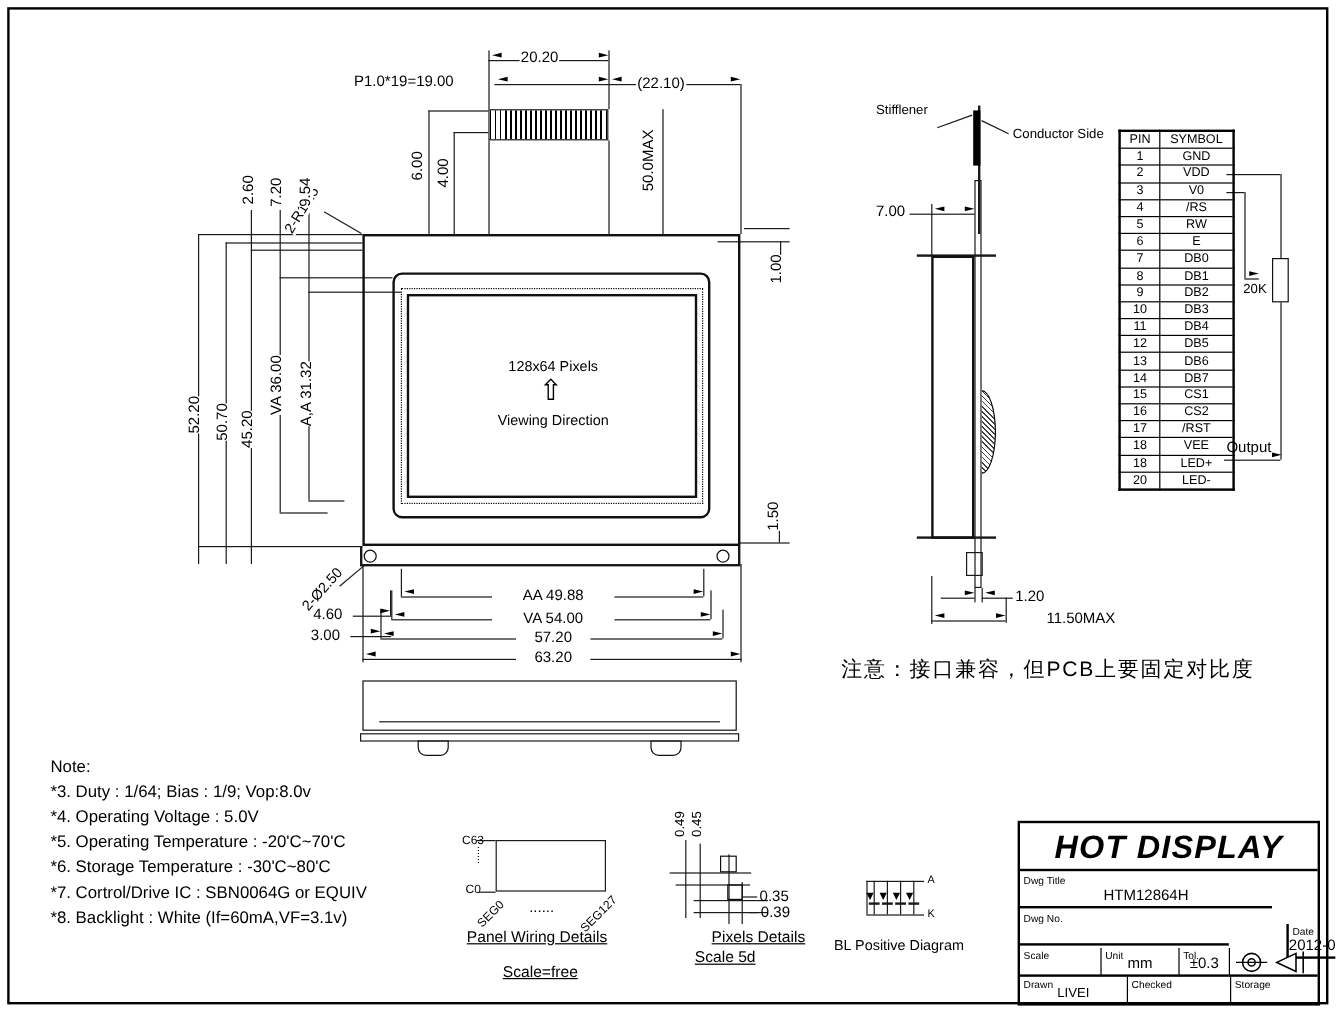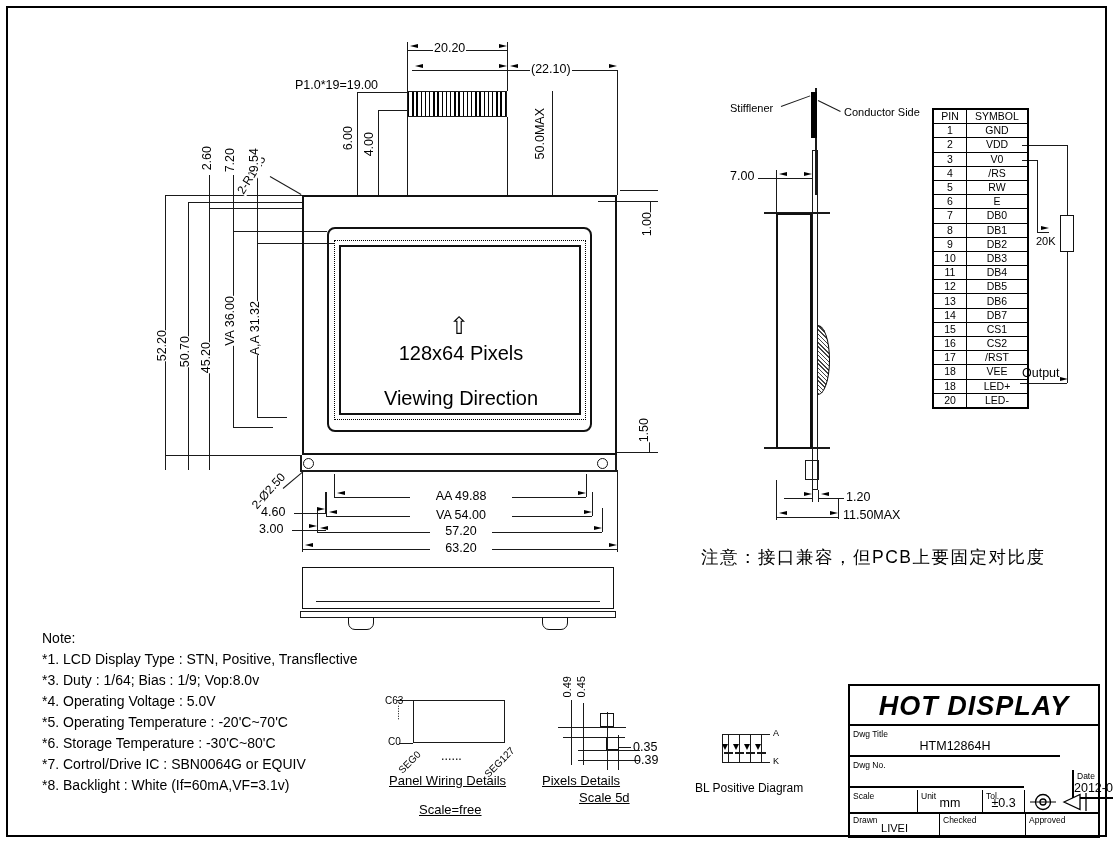--- a/index.html
+++ b/index.html
@@ -20,21 +20,21 @@
   .hatch{background:repeating-linear-gradient(90deg,#000 0px,#000 1.5px,#fff 1.5px,#fff 4.2px);}
   .blob{background:repeating-linear-gradient(45deg,#444 0 1px,#fff 1px 3px);
         border:1px solid #000;border-left:none;border-radius:0 100% 100% 0 / 0 50% 50% 0;}
   .lbl{position:absolute;font-size:12.5px;line-height:13px;white-space:nowrap;background:#fff;padding:0 1px;}
   .nobg{background:transparent;}
   .ctr{text-align:center;}
   .vlbl{position:absolute;writing-mode:vertical-rl;transform:rotate(180deg);
         font-size:12.5px;line-height:13px;white-space:nowrap;background:#fff;}
   .rlbl{position:absolute;font-size:12px;white-space:nowrap;transform-origin:left center;background:#fff;}
   .ar{position:absolute;width:0;height:0;border:3px solid transparent;}
-  .f10{font-size:10px;}.f11{font-size:11px;}.f13{font-size:13px;}.f14{font-size:20px;margin-top:48px;}
+  .f10{font-size:10px;}.f11{font-size:11px;}.f13{font-size:13px;}.f14{font-size:12px;}
   .und{text-decoration:underline;}
   .big-arrow{font-size:24px;line-height:24px;background:transparent;}
   
   #pin-table{position:absolute;left:932px;top:108px;border-collapse:collapse;}
   #pin-table th,#pin-table td{border:1px solid #000;font-size:10.5px;line-height:13px;height:13.2px;
       padding:0 2px;text-align:center;font-weight:normal;}
   #pin-table{border:2px solid #000;}
   #pin-table .c1{width:28px;} #pin-table .c2{width:56px;}
   
   #notes{position:absolute;left:42px;top:628px;font-size:14px;line-height:21px;}
@@ -194,21 +194,21 @@
       <div class="ar" style="left: 1060px; top: 377px; border-left: 8px solid rgb(0, 0, 0); border-top-width: 2.5px; border-bottom-width: 2.5px;"></div>
       <div class="ar" style="left: 317px; top: 507px; border-left: 8px solid rgb(0, 0, 0); border-top-width: 2.5px; border-bottom-width: 2.5px;"></div>
       <div class="ar" style="left: 309px; top: 524px; border-left: 8px solid rgb(0, 0, 0); border-top-width: 2.5px; border-bottom-width: 2.5px;"></div>
       <div class="ar" style="left: 722px; top: 744px; border-top: 6px solid rgb(0, 0, 0); border-left-width: 3.5px; border-right-width: 3.5px;"></div>
       <div class="ar" style="left: 733px; top: 744px; border-top: 6px solid rgb(0, 0, 0); border-left-width: 3.5px; border-right-width: 3.5px;"></div>
       <div class="ar" style="left: 744px; top: 744px; border-top: 6px solid rgb(0, 0, 0); border-left-width: 3.5px; border-right-width: 3.5px;"></div>
       <div class="ar" style="left: 755px; top: 744px; border-top: 6px solid rgb(0, 0, 0); border-left-width: 3.5px; border-right-width: 3.5px;"></div>
     </div>
 
   <span class="lbl" style="left:433px;top:42px;">20.20</span>
-  <span class="lbl nobg" style="left:294px;top:62px;margin-top:17px;">P1.0*19=19.00</span>
+  <span class="lbl nobg" style="left:294px;top:62px;">P1.0*19=19.00</span>
   <span class="lbl" style="left:530px;top:63px;">(22.10)</span>
   <span class="vlbl" style="left:534px;top:108px;">50.0MAX</span>
   <span class="vlbl" style="left:342px;top:126px;">6.00</span>
   <span class="vlbl" style="left:363px;top:132px;">4.00</span>
   <span class="rlbl" style="left:240px;top:186px;transform:rotate(-58deg);">2-R1.25</span>
   <span class="vlbl" style="left:641px;top:212px;">1.00</span>
 
   <span class="vlbl" style="left:156px;top:330px;">52.20</span>
   <span class="vlbl" style="left:179px;top:336px;">50.70</span>
   <span class="vlbl" style="left:200px;top:342px;">45.20</span>
@@ -224,25 +224,25 @@
 
   <span class="vlbl" style="left:638px;top:418px;">1.50</span>
   <span class="rlbl" style="left:254px;top:500px;transform:rotate(-48deg);">2-Ø2.50</span>
   <span class="lbl" style="left:260px;top:506px;">4.60</span>
   <span class="lbl" style="left:258px;top:523px;">3.00</span>
   <span class="lbl ctr" style="left:410px;top:490px;width:100px;">AA 49.88</span>
   <span class="lbl ctr" style="left:410px;top:509px;width:100px;">VA 54.00</span>
   <span class="lbl ctr" style="left:430px;top:525px;width:60px;">57.20</span>
   <span class="lbl ctr" style="left:430px;top:542px;width:60px;">63.20</span>
 
-  <span class="lbl nobg f11" style="left:729px;top:102px;">Stifflener</span>
+  <span class="lbl nobg f11" style="left:729px;top:86px;">Stifflener</span>
   <span class="lbl nobg f11" style="left:843px;top:106px;">Conductor Side</span>
   <span class="lbl nobg" style="left:729px;top:170px;">7.00</span>
   <span class="lbl nobg" style="left:845px;top:491px;">1.20</span>
-  <span class="lbl nobg" style="left:842px;top:509px;">11.50MAX</span>
+  <span class="lbl nobg" style="left:871px;top:509px;">11.50MAX</span>
 
   <table id="pin-table">
       <thead>
         <tr>
           <th class="c1">PIN</th>
           <th class="c2">SYMBOL</th>
         </tr>
       </thead>
       <tbody>
         <tr>
@@ -327,21 +327,20 @@
         </tr>
       </tbody>
     </table>
   <span class="lbl nobg f11" style="left:1035px;top:235px;">20K</span>
   <span class="lbl nobg" style="left:1021px;top:367px;">Output</span>
 
   <span class="lbl nobg cjk" style="left:700px;top:551px;">注意：接口兼容，但PCB上要固定对比度</span>
 
   <div id="notes">
     <div>Note:</div>
-  <div>*1. LCD Display Type : STN, Positive, Transflective</div>
       <div>*3. Duty : 1/64; Bias : 1/9; Vop:8.0v</div>
       <div>*4. Operating Voltage : 5.0V</div>
       <div>*5. Operating Temperature : -20'C~70'C</div>
       <div>*6. Storage Temperature : -30'C~80'C</div>
       <div>*7. Cortrol/Drive IC : SBN0064G or EQUIV</div>
       <div>*8. Backlight : White (If=60mA,VF=3.1v)</div>
     </div>
 
   <span class="lbl nobg f10" style="left:384px;top:694px;">C63</span>
   <span class="vlbl nobg" style="left:390px;top:705px;font-size:9px;background:transparent;">......</span>
@@ -349,21 +348,21 @@
   <span class="rlbl f10" style="left:400px;top:766px;transform:rotate(-45deg);background:transparent;">SEG0</span>
   <span class="lbl nobg" style="left:440px;top:750px;">......</span>
   <span class="rlbl f10" style="left:486px;top:770px;transform:rotate(-45deg);background:transparent;">SEG127</span>
   <span class="lbl nobg f13 und" style="left:388px;top:774px;">Panel Wiring Details</span>
   <span class="lbl nobg f13 und" style="left:418px;top:791px;margin-top:12px;">Scale=free</span>
 
   <span class="vlbl nobg f11" style="left:561px;top:676px;background:transparent;">0.49</span>
   <span class="vlbl nobg f11" style="left:575px;top:676px;background:transparent;">0.45</span>
   <span class="lbl nobg" style="left:632px;top:741px;">0.35</span>
   <span class="lbl nobg" style="left:633px;top:754px;">0.39</span>
-  <span class="lbl nobg f13 und" style="left:541px;top:774px;">Pixels Details</span>
+  <span class="lbl nobg f13 und" style="left:592px;top:774px;">Pixels Details</span>
   <span class="lbl nobg f13 und" style="left:578px;top:791px;">Scale 5d</span>
 
   <span class="lbl nobg" style="left:772px;top:727px;font-size:9px;">A</span>
   <span class="lbl nobg" style="left:772px;top:755px;font-size:9px;">K</span>
   <span class="lbl nobg" style="left:694px;top:782px;font-size:12px;">BL Positive Diagram</span>
 
   <div id="tb">
     <div class="tb-cell" style="left:0;top:0;width:248px;height:40px;border-bottom:2px solid #000;">
       <div id="tb-company">HOT DISPLAY</div>
     </div>
@@ -399,16 +398,16 @@
       </svg>
     </div>
     <div class="tb-cell" style="left:0;top:128px;width:89px;height:22px;">
       <span class="tb-lab">Drawn</span>
       <span class="tb-val" style="font-size:11px;">LIVEI</span>
     </div>
     <div class="tb-cell" style="left:89px;top:128px;width:86px;height:22px;border-left:1.5px solid #000;padding-left:15px;">
       <span class="tb-lab">Checked</span>
     </div>
     <div class="tb-cell" style="left:175px;top:128px;width:73px;height:22px;border-left:1.5px solid #000;">
-      <span class="tb-lab">Approved</span>
+      <span class="tb-lab">Storage</span>
     </div>
   </div>
 </div>
 
 </body></html>

